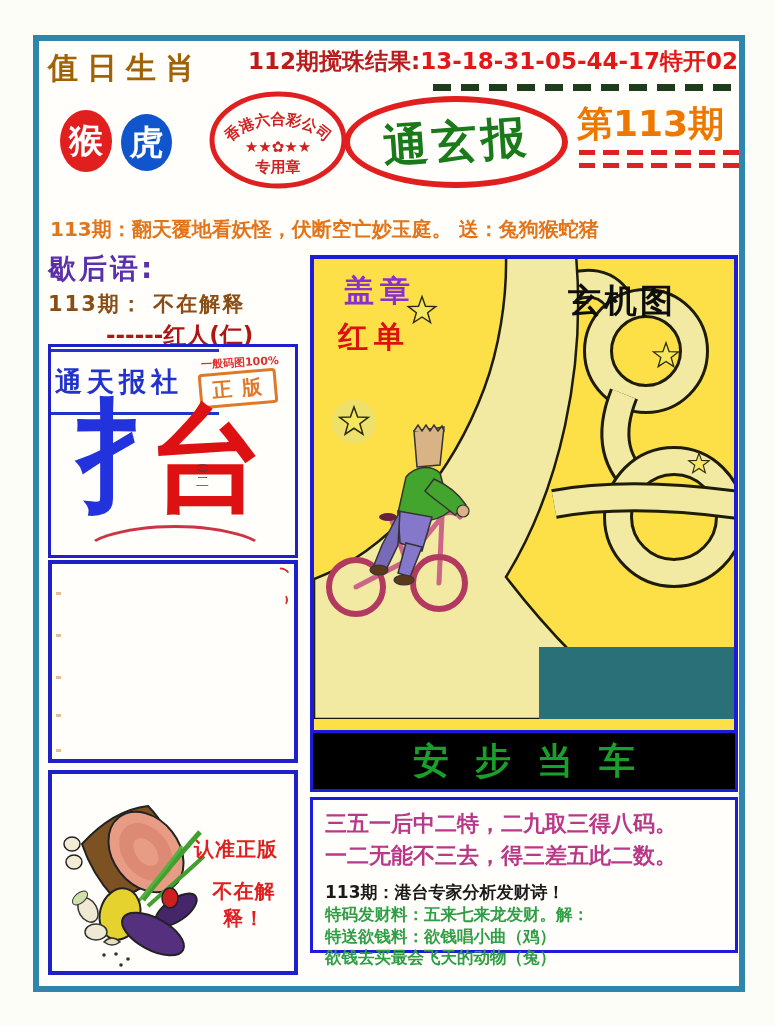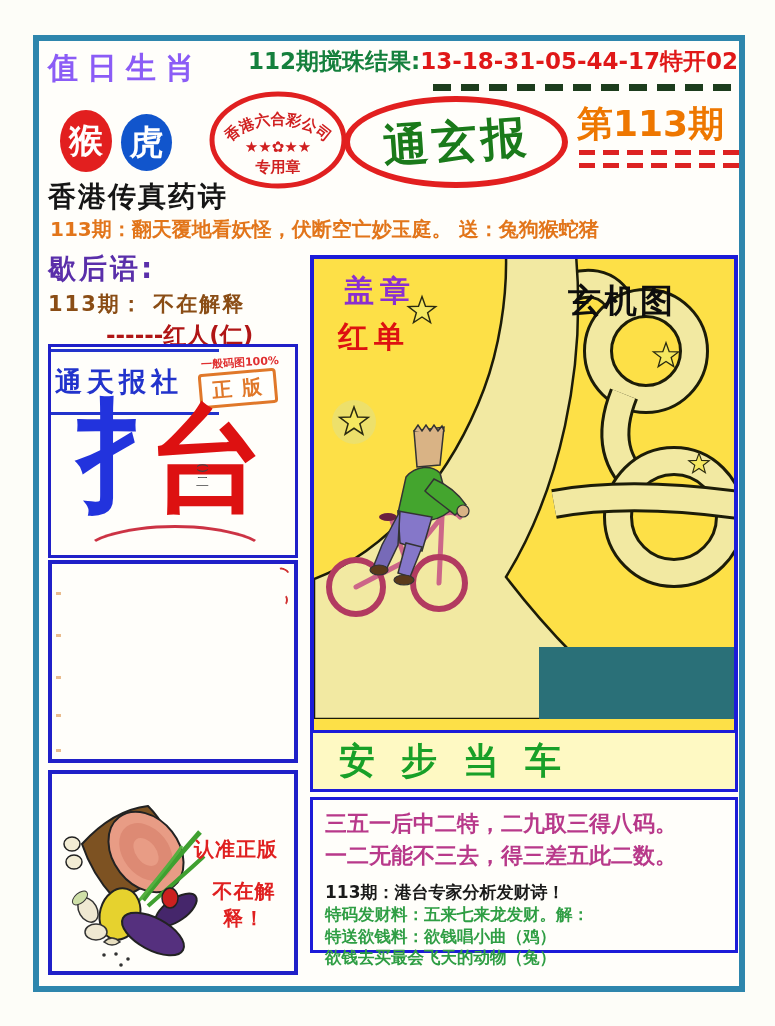--- a/index.html
+++ b/index.html
@@ -4,23 +4,23 @@
 <style>
   * { margin:0; padding:0; box-sizing:border-box; }
   html,body { background:#ffffff; }
   body { font-family:"DejaVu Sans","Liberation Sans",sans-serif; }
   #page { position:relative; width:775px; height:1026px; background:#fdfdf8; overflow:hidden; }
   .frame { position:absolute; left:33px; top:35px; width:712px; height:957px;
            border:6px solid #2e86ad; background:#fffefa; }
   .abs { position:absolute; }
 
   
-  .duty { left:48px; top:48px; font-size:30px; font-weight:bold; color:#8b5cf6; letter-spacing:9px; }
+  .duty { left:48px; top:48px; font-size:30px; font-weight:bold; color:#a16207; letter-spacing:9px; }
   .resultline { left:248px; top:46px; font-size:23px; font-weight:bold; white-space:nowrap; }
-  .resultline .lbl { color:#15803d; }
+  .resultline .lbl { color:#b91c1c; }
   .resultline .nums { color:#e01818; }
   .greendash { left:433px; top:84px; width:306px; height:7px;
     background:repeating-linear-gradient(90deg,#1d3d1d 0 18px,transparent 18px 28px); }
 
   
   .zodiac { border-radius:50%; color:#fff; font-weight:bold; font-size:34px;
             display:flex; align-items:center; justify-content:center; }
   .zred  { left:60px; top:110px; width:52px; height:62px; background:#e21f1f; }
   .zblue { left:121px; top:114px; width:51px; height:57px; background:#1155cc; }
   .title-oval { left:344px; top:96px; width:224px; height:92px; border:6px solid #e21f1f;
@@ -67,22 +67,22 @@
   .box3 .t1 { position:absolute; left:142px; top:62px; color:#e02020; font-size:20px; font-weight:bold; letter-spacing:1px; }
   .box3 .t2 { position:absolute; left:142px; top:104px; color:#e02020; font-size:20px; font-weight:bold; letter-spacing:1px;text-align:center; }
 
   
   .illus { left:310px; top:255px; width:428px; height:524px; border:4px solid #1c1cd8; background:#fde047; overflow:hidden; }
   .illus svg { position:absolute; left:0; top:0; }
   .seal-top { position:absolute; left:30px; top:12px; color:#8a2fd0; font-size:30px; font-weight:bold; letter-spacing:6px; }
   .seal-bot { position:absolute; left:24px; top:58px; color:#dd1111; font-size:30px; font-weight:bold; letter-spacing:6px;font-family:Liberation Mono, monospace; }
   .mystery-title { position:absolute; left:254px; top:20px; color:#0d0d0d; font-size:33px; font-weight:bold; letter-spacing:3px; }
 
-  .idiom { left:310px; top:730px; width:428px; height:62px; border:3px solid #1c1cd8; background:#fef9c3;
-    display:flex; align-items:center; }
+  .idiom { left:310px; top:730px; width:428px; height:62px; border:3px solid #1c1cd8; background:#000000;
+    display:flex; align-items:center; justify-content:center; }
   .idiom span { color:#18a028; font-size:36px; font-weight:bold; letter-spacing:26px; text-indent:26px; }
 
   .analysis { left:310px; top:797px; width:428px; height:156px; border:3px solid #1c1cd8;
     background:#fffefa; padding:8px 12px; }
   .analysis .verse { color:#b8398a; font-size:22px; font-weight:bold; line-height:1.45; white-space:nowrap; }
   .analysis .intro { color:#1a1a1a; font-size:17px; font-weight:bold; margin-top:9px; }
   .analysis .tip { color:#2f9e44; font-size:16.5px; font-weight:bold; line-height:1.32; }
 </style>
 </head>
 <body>
@@ -113,21 +113,20 @@
     <text x="70" y="82" text-anchor="middle" font-size="15" font-weight="bold" fill="#d02020">专用章</text>
   </svg>
 
   <div class="abs title-oval">
     <span>通玄报</span>
   </div>
   <div class="abs issue">第113期</div>
   <div class="abs reddash" style="top:150px;"></div>
   <div class="abs reddash" style="top:163px;"></div>
 
-  <div class="abs subtitle">香港传真药诗</div>
   <div class="abs poem">113期：翻天覆地看妖怪，伏断空亡妙玉庭。 送：兔狗猴蛇猪</div>
 
   <div class="abs xh-title">歇后语:</div>
   <div class="abs xh-l1">113期： 不在解释</div>
   <div class="abs xh-l2">------红人(仁)</div>
 
   <div class="abs box box1">
     <div class="hdr">通天报社</div>
     <div class="claim">一般码图100%</div>
     <div class="seal">正版</div>

